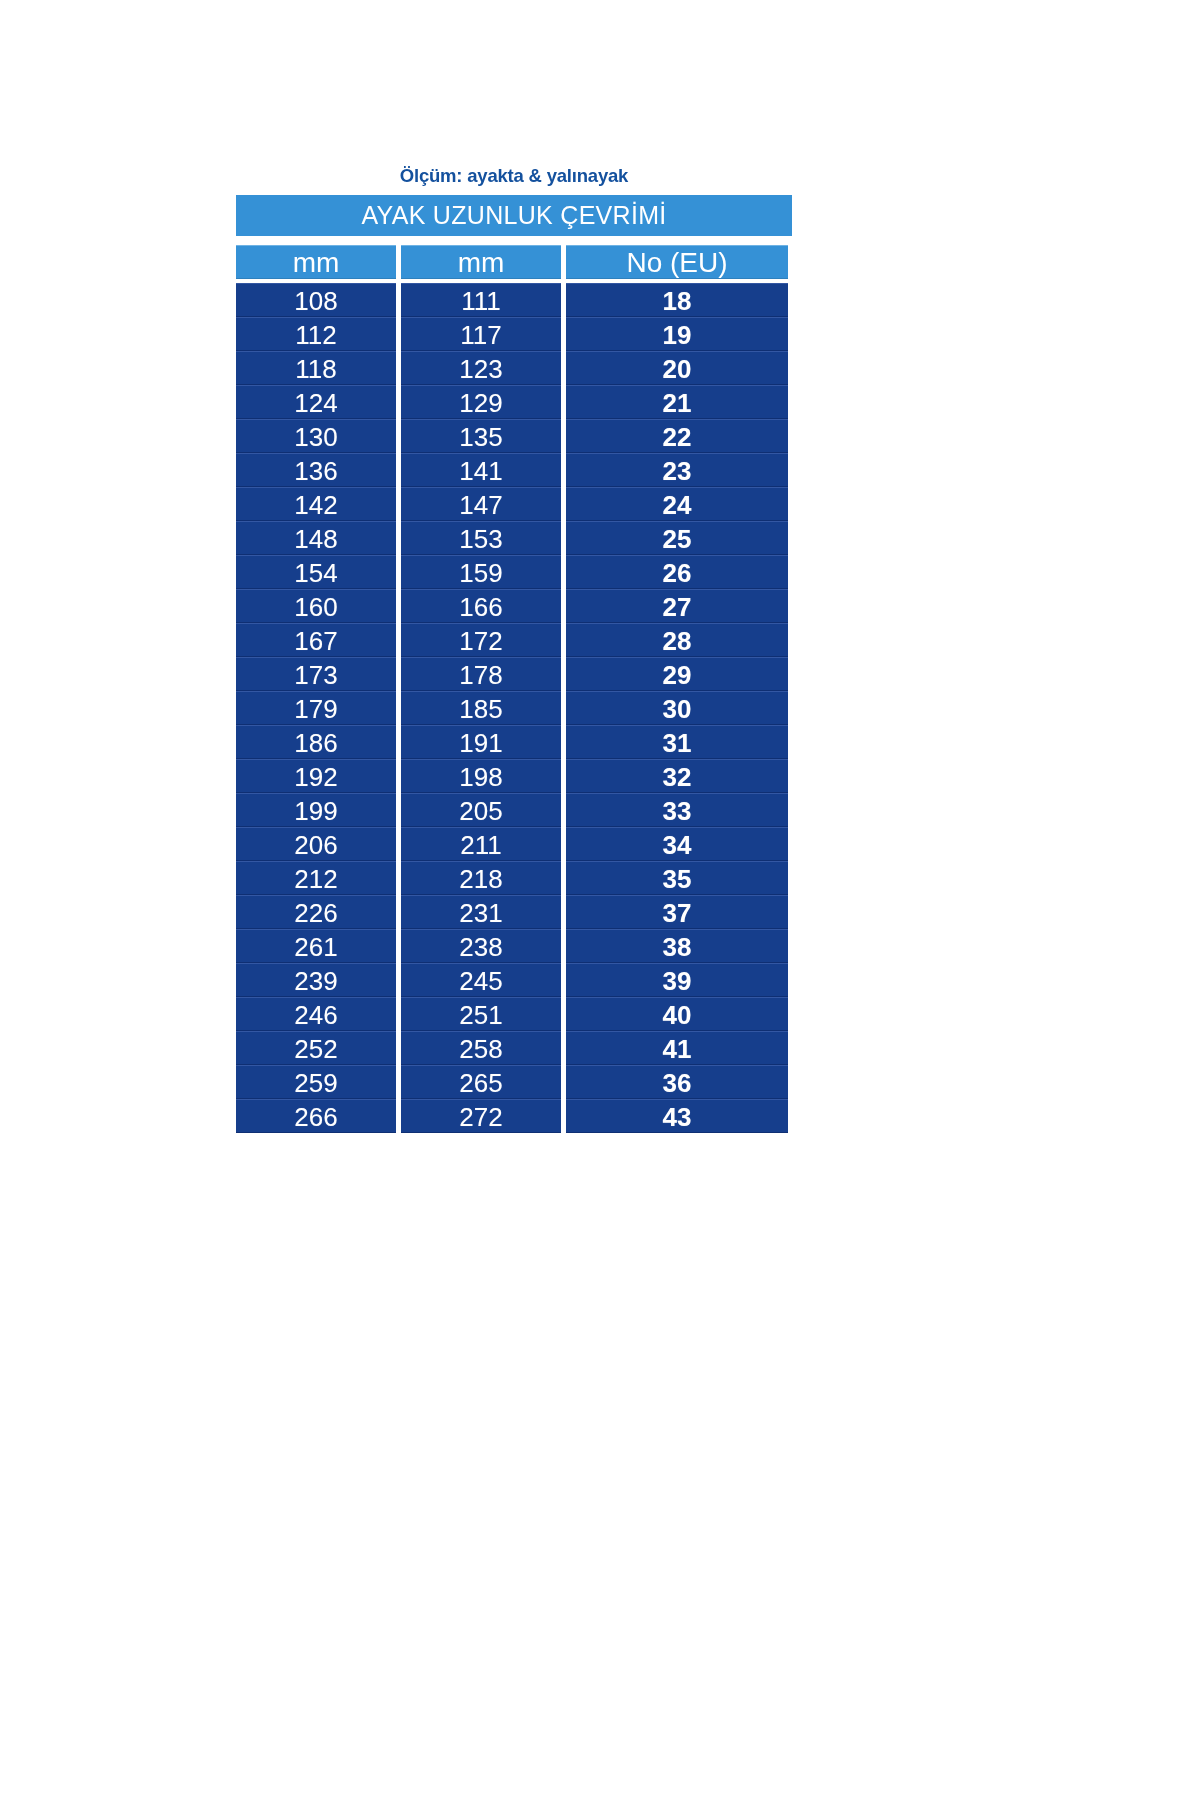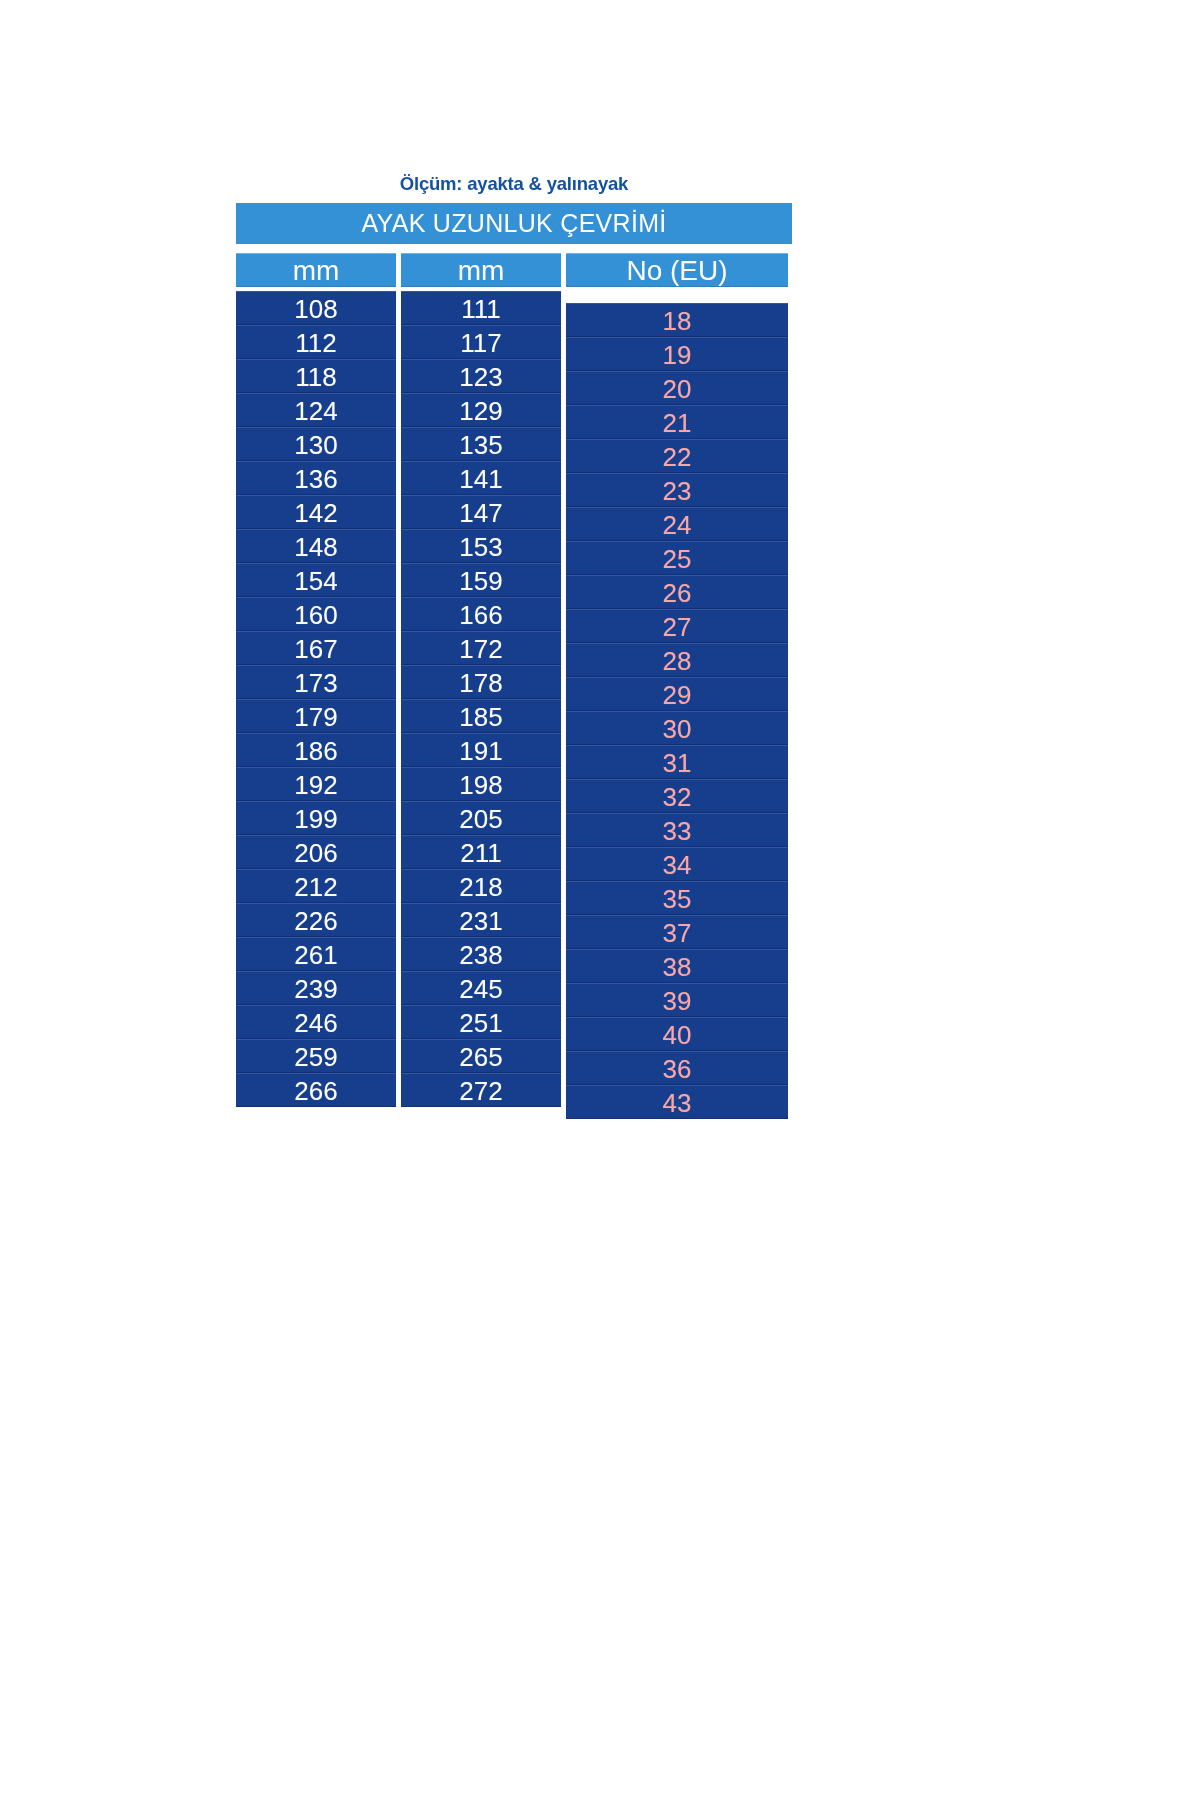--- a/index.html
+++ b/index.html
@@ -26,21 +26,21 @@
     left: 236px;
     top: 166px;
     width: 556px;
   }
   .subtitle {
     font-size: 18.5px;
     font-weight: bold;
     color: #14519e;
     text-align: center;
     letter-spacing: -0.2px;
-    margin: 8px 0 9px 0;
+    margin: 0 0 9px 0;
     line-height: 1.1;
     white-space: nowrap;
   }
   .title-bar {
     background: #3591d6;
     color: #ffffff;
     text-align: center;
     font-size: 25px;
     font-weight: 400;
     letter-spacing: 0.3px;
@@ -82,23 +82,22 @@
   }
   .row-data .cell {
     background: #163e8c;
     color: #ffffff;
     border-top: 1px solid #3357a3;
     border-bottom: 1px solid #0f2f73;
     font-weight: 400;
     text-shadow: 0 0 1px rgba(255,255,255,0.25);
   }
   .row-data .cell.eu {
-    color: #fca5a5;
-    font-weight: normal;
-    margin-top: 12px;
+    color: #ffffff;
+    font-weight: bold;
   }
 </style>
 </head>
 <body>
 
 <div class="page">
   <div class="chart-wrap">
 
     <div class="subtitle">Ölçüm: ayakta &amp; yalınayak</div>
 
@@ -215,20 +214,25 @@
             <div class="cell col-a">239</div>
             <div class="cell col-b">245</div>
             <div class="cell col-c eu">39</div>
           </div>
           <div class="row row-data">
             <div class="cell col-a">246</div>
             <div class="cell col-b">251</div>
             <div class="cell col-c eu">40</div>
           </div>
           <div class="row row-data">
+            <div class="cell col-a">252</div>
+            <div class="cell col-b">258</div>
+            <div class="cell col-c eu">41</div>
+          </div>
+          <div class="row row-data">
             <div class="cell col-a">259</div>
             <div class="cell col-b">265</div>
             <div class="cell col-c eu">36</div>
           </div>
           <div class="row row-data">
             <div class="cell col-a">266</div>
             <div class="cell col-b">272</div>
             <div class="cell col-c eu">43</div>
           </div>
         </div>

